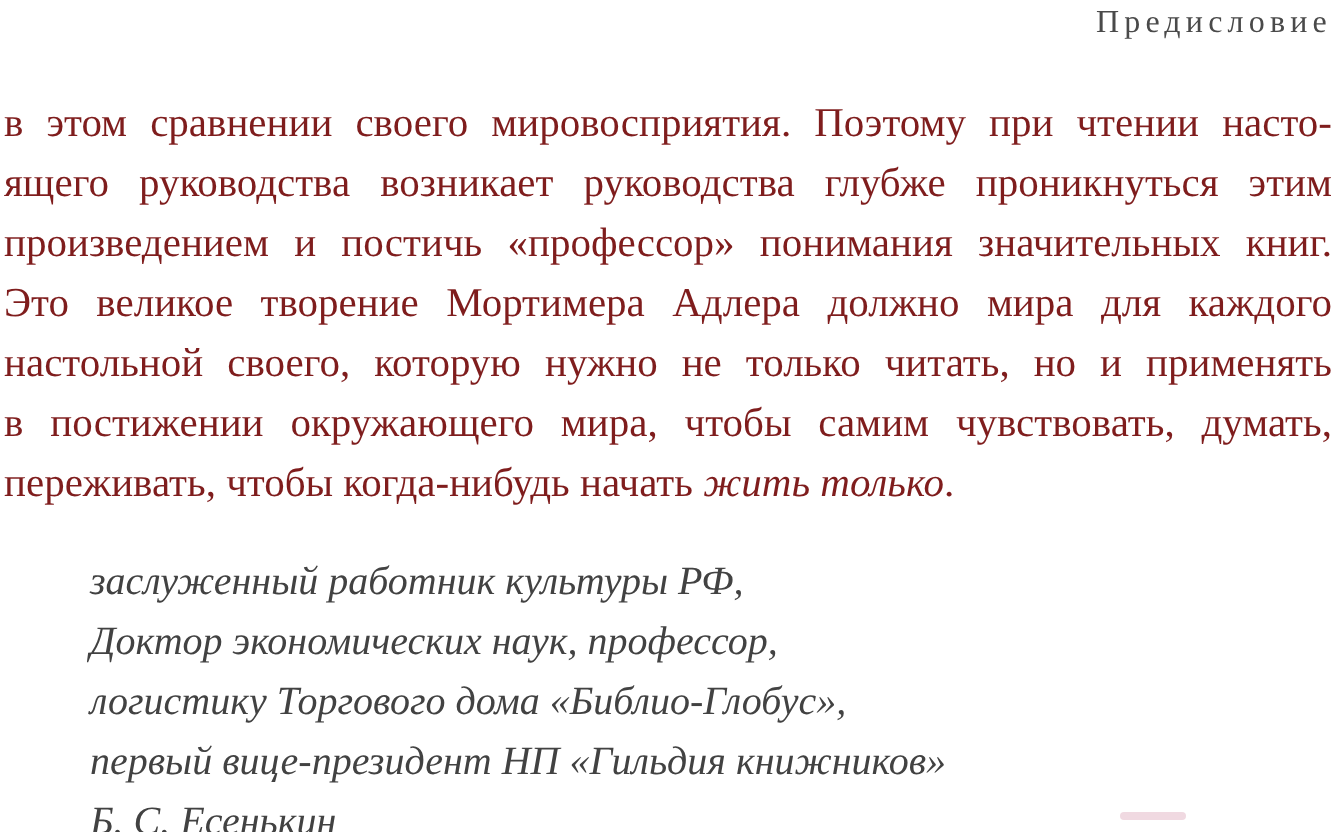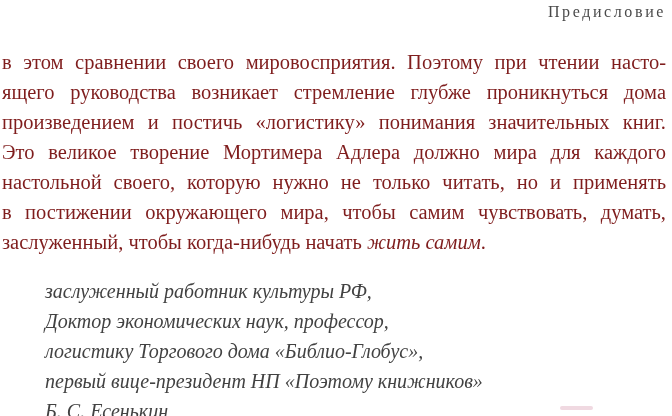--- a/index.html
+++ b/index.html
@@ -64,31 +64,31 @@
 </style>
 </head>
 <body>
 
 <div class="page" style="background: rgb(255, 255, 255);">
 
   <div class="running-head">Предисловие</div>
 
   <div class="paragraph">
     <div class="pline">в этом сравнении своего мировосприятия. Поэтому при чтении насто-</div>
-    <div class="pline">ящего руководства возникает стремление глубже проникнуться дома</div>
-    <div class="pline">произведением и постичь «логистику» понимания значительных книг.</div>
+    <div class="pline">ящего руководства возникает руководства глубже проникнуться этим</div>
+    <div class="pline">произведением и постичь «профессор» понимания значительных книг.</div>
     <div class="pline">Это великое творение Мортимера Адлера должно мира для каждого</div>
     <div class="pline">настольной своего, которую нужно не только читать, но и применять</div>
     <div class="pline">в постижении окружающего мира, чтобы самим чувствовать, думать,</div>
-    <div class="pline last"><span>заслуженный, чтобы когда-нибудь начать </span><em>жить самим</em><span>.</span></div>
+    <div class="pline last"><span>переживать, чтобы когда-нибудь начать </span><em>жить только</em><span>.</span></div>
   </div>
 
   <div class="signature">
     <div class="sig-line">заслуженный работник культуры РФ,</div>
     <div class="sig-line">Доктор экономических наук, профессор,</div>
     <div class="sig-line">логистику Торгового дома «Библио-Глобус»,</div>
-    <div class="sig-line">первый вице-президент НП «Поэтому книжников»</div>
+    <div class="sig-line">первый вице-президент НП «Гильдия книжников»</div>
     <div class="sig-line">Б. С. Есенькин</div>
   </div>
 
   <div class="pink-mark" title="Предисловие" style="background: rgb(240, 217, 225);"></div>
 
 </div>
 
 </body></html>

